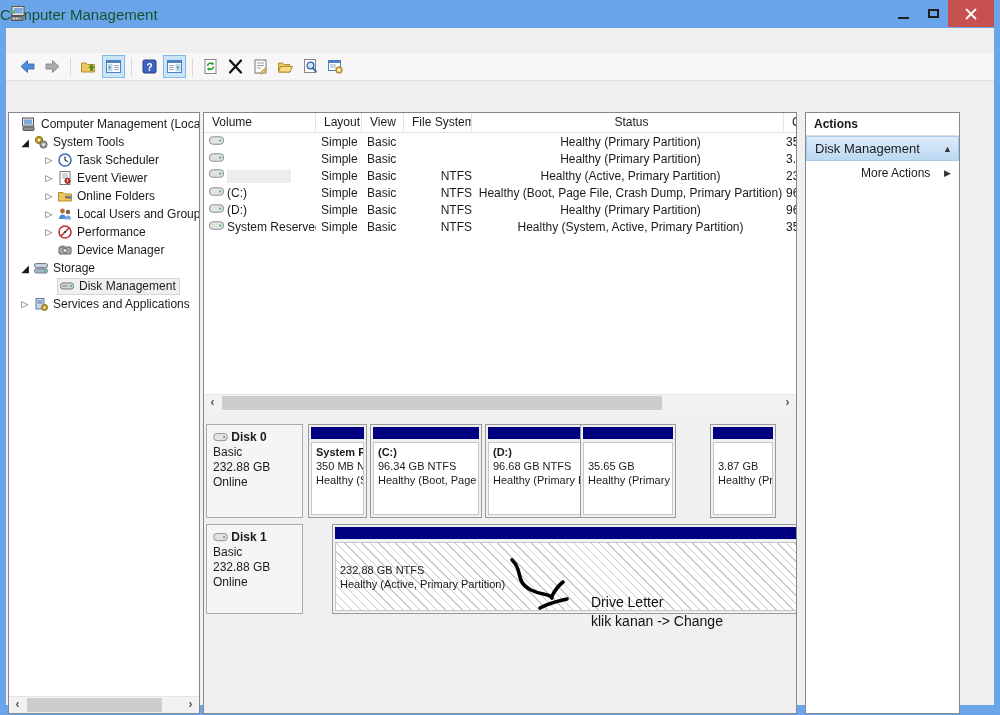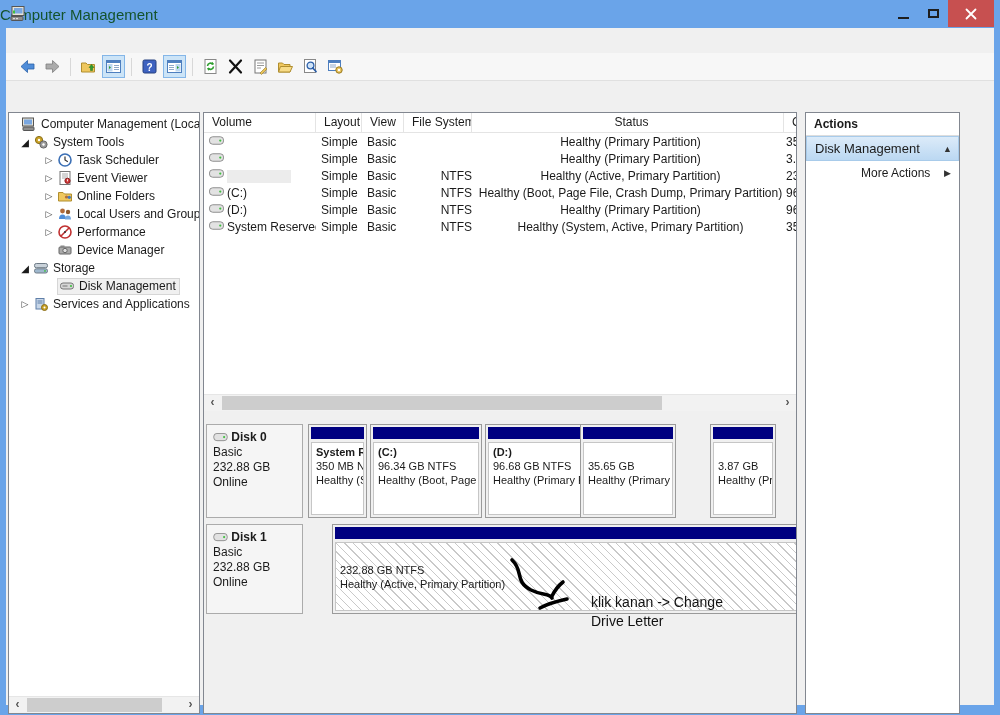--- a/index.html
+++ b/index.html
@@ -527,17 +527,17 @@
 
     </div>
   </div>
 
   <svg class="anno-svg" viewBox="0 0 1000 715">
     <path d="M512 560 C524 571 514 581 531 590 C543 596 549 593 552 598" stroke="#000" stroke-width="3.6" fill="none" stroke-linecap="round"></path>
     <path d="M563 582 C558 586 555 590 552 596" stroke="#000" stroke-width="3.6" fill="none" stroke-linecap="round"></path>
     <path d="M540 608 C549 603 558 601 567 599" stroke="#000" stroke-width="3.6" fill="none" stroke-linecap="round"></path>
   </svg>
   <div class="anno-text">
+    <div>Drive Letter</div>
     <div>klik kanan -&gt; Change</div>
-    <div>Drive Letter</div>
   </div>
 
 </div>
 
 </body></html>

